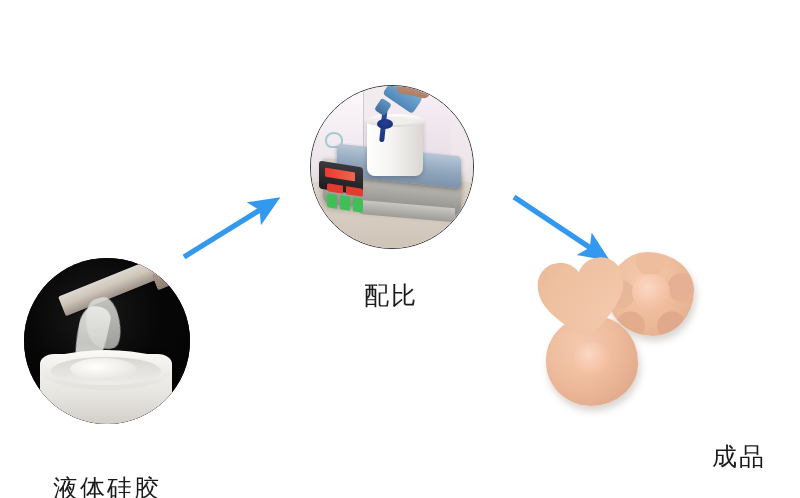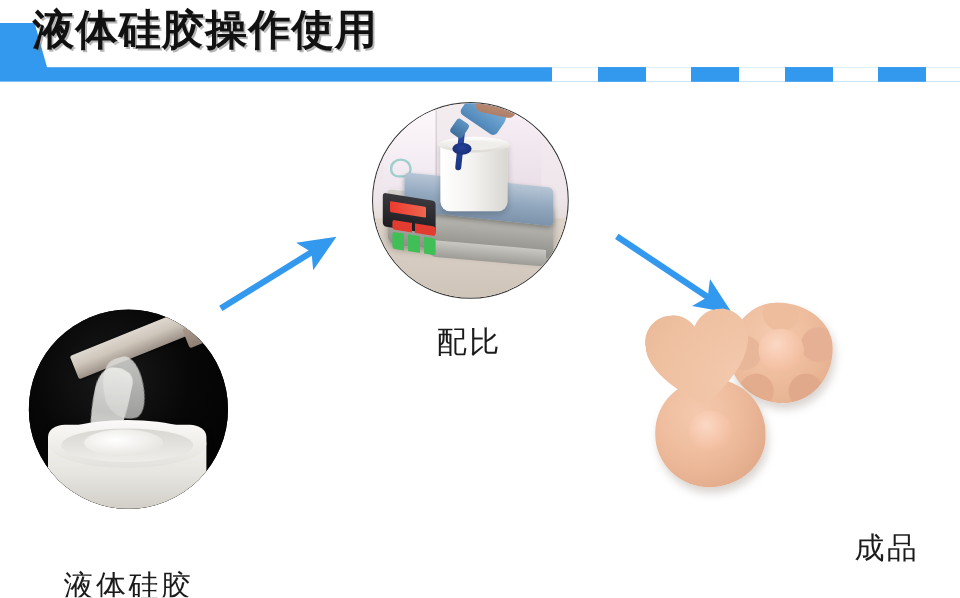--- a/index.html
+++ b/index.html
@@ -386,34 +386,28 @@
   #pad-heart .nub {
     width: 34px; height: 32px;
     top: 52%;
   }
 
   
   .arrow-svg { position: absolute; overflow: visible; }
 
   
   #label-liquid  { left: 24px;  top: 440px; width: 166px; margin-top: 32px; }
-  #label-mixing  { left: 310px; top: 268px; width: 162px; }
+  #label-mixing  { left: 310px; top: 279px; width: 162px; }
   #label-product { left: 546px; top: 440px; width: 220px; text-align: right; }
 </style>
 </head>
 <body>
 
 <div id="page">
 
-  <div id="header">
-    <div id="header-tab"></div>
-    <div id="header-title">液体硅胶操作使用</div>
-    <div id="header-rule"></div>
-    <div id="header-dashes"></div>
-  </div>
 
   <div id="photo-liquid">
     <div class="bg"></div>
     <div class="spatula"></div>
     <div class="spatula-tip"></div>
     <div class="stream2"></div>
     <div class="stream"></div>
     <div class="tub-outer"></div>
     <div class="tub-rim"></div>
     <div class="tub-inner"></div>

